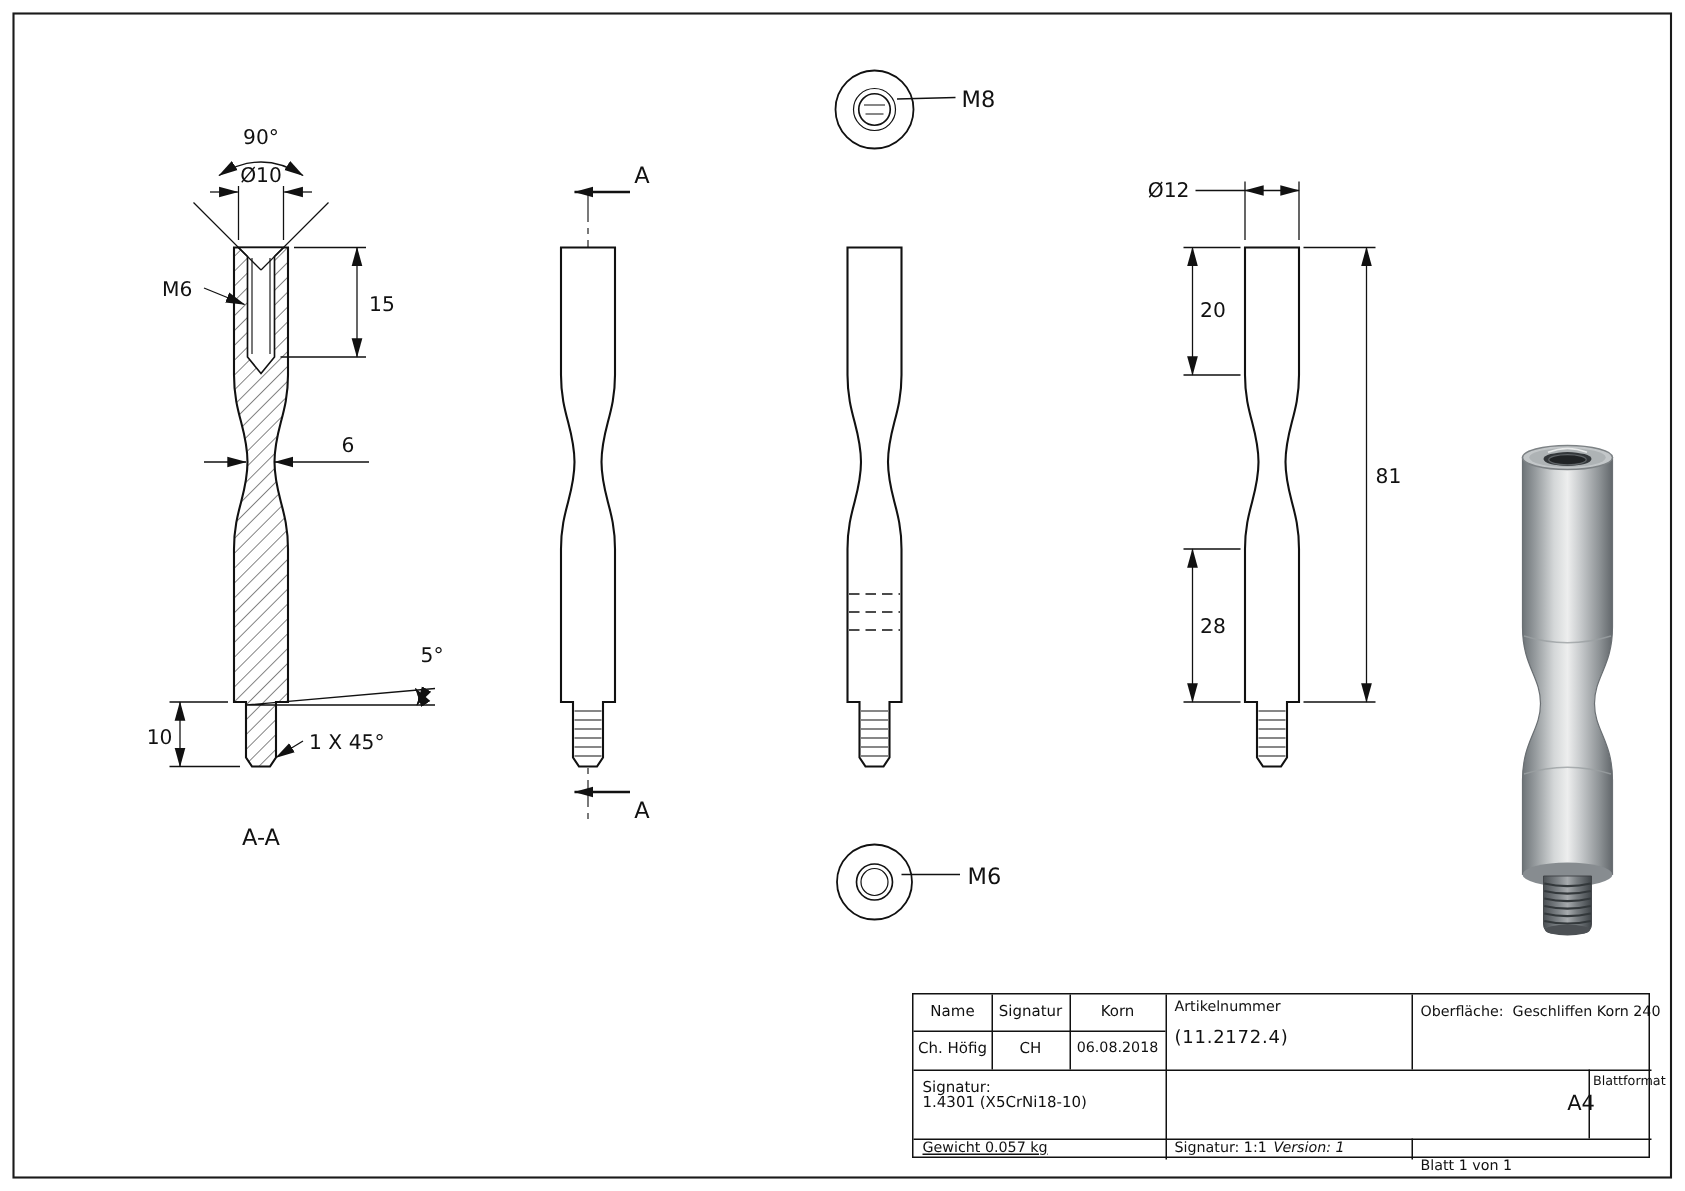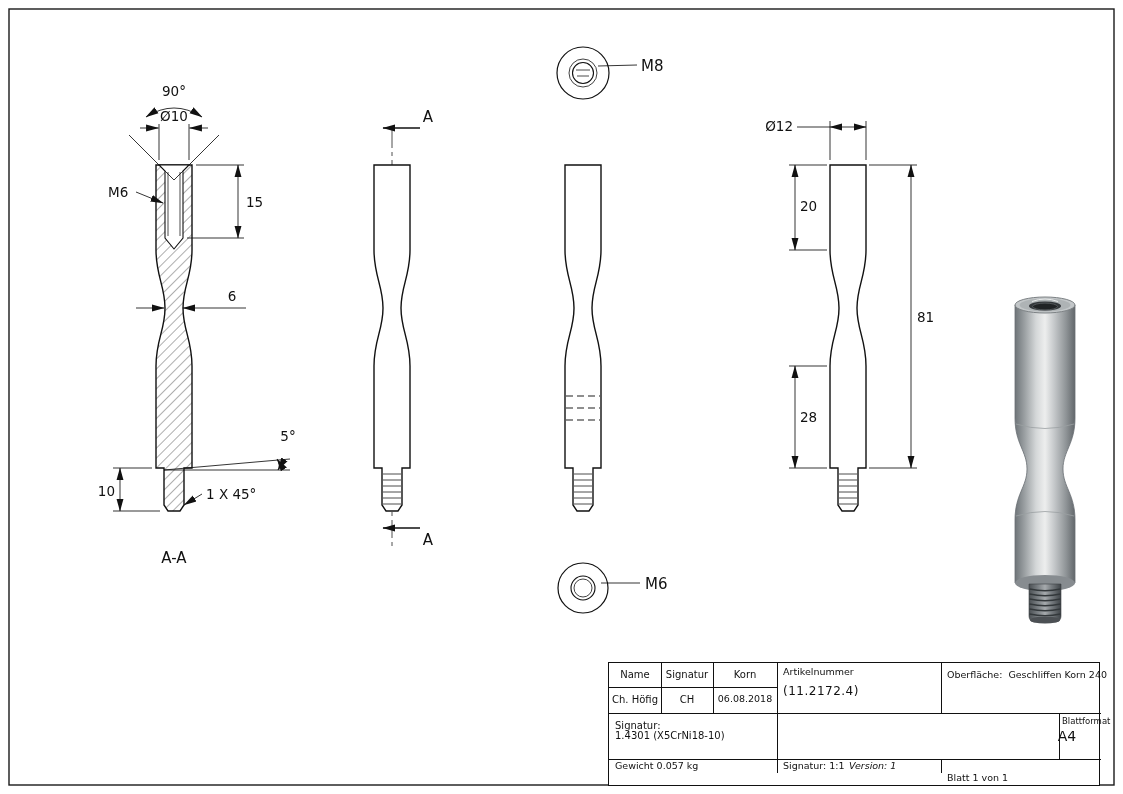--- a/index.html
+++ b/index.html
@@ -12,21 +12,21 @@
   .outline-hatched{fill:url(#hatch);stroke:#111;stroke-width:1.4;}
   .hole{fill:#fff;stroke:#111;stroke-width:1.1;}
   .thin{stroke:#111;stroke-width:0.85;fill:none;}
   .thread{stroke:#111;stroke-width:0.75;fill:none;}
   .center{stroke:#222;stroke-width:0.8;stroke-dasharray:18 4 4 4;fill:none;}
   .hidden-l{stroke:#111;stroke-width:0.95;stroke-dasharray:7 4;fill:none;}
   .sectline{stroke:#111;stroke-width:1.7;fill:none;}
   .circ{fill:none;stroke:#111;}
 
   
-  .titleblock{position:absolute;left:608px;top:662px;width:492px;height:124px;
+  .titleblock{position:absolute;left:608px;top:662px;width:492px;height:110px;
               border:1.5px solid #111;box-sizing:border-box;background:#fff;}
   .tb-line{position:absolute;background:#111;}
   .tb-text{position:absolute;white-space:nowrap;color:#111;line-height:1.1;}
   .c{text-align:center;}
   .f10{font-size:10px;} .f95{font-size:9.5px;} .f85{font-size:8.5px;}
   .art-big{font-size:12px;letter-spacing:0.5px;}
   .a4-big{font-size:14px;}
 </style>
 </head>
 <body>
@@ -193,21 +193,21 @@
   </div>
 
   <div class="tb-text c f10" style="left:0;top:31px;width:52px;">Ch. Höfig</div>
   <div class="tb-text c f10" style="left:52px;top:31px;width:52px;">CH</div>
   <div class="tb-text c f95" style="left:104px;top:31px;width:64px;">06.08.2018</div>
   <div class="tb-text art-big" style="left:174px;top:22px;">(11.2172.4)</div>
 
   <div class="tb-text f10" style="left:6px;top:57px;">Signatur:</div>
   <div class="tb-text f10" style="left:6px;top:67px;">1.4301 (X5CrNi18-10)</div>
   <div class="tb-text f85" style="left:453px;top:54px;">Blattformat</div>
-  <div class="tb-text c a4-big" style="left:437px;top:66px;width:42px;">A4</div>
-
-  <div class="tb-text f95" style="left:6px;top:98px;">Gewicht 0.057 kg</div>
+  <div class="tb-text c a4-big" style="left:424px;top:66px;width:42px;">A4</div>
+
+  <div class="tb-text f95" style="left:6px;top:98px;text-decoration:underline;">Gewicht 0.057 kg</div>
   <div class="tb-text f95" style="left:174px;top:98px;">Signatur: 1:1</div>
   <div class="tb-text f95" style="left:240px;top:98px;font-style:italic;">Version: 1</div>
   <div class="tb-text f95" style="left:338px;top:98px;margin-top:12px;">Blatt 1 von 1</div>
 </div>
 
 </div>
 
 </body></html>

